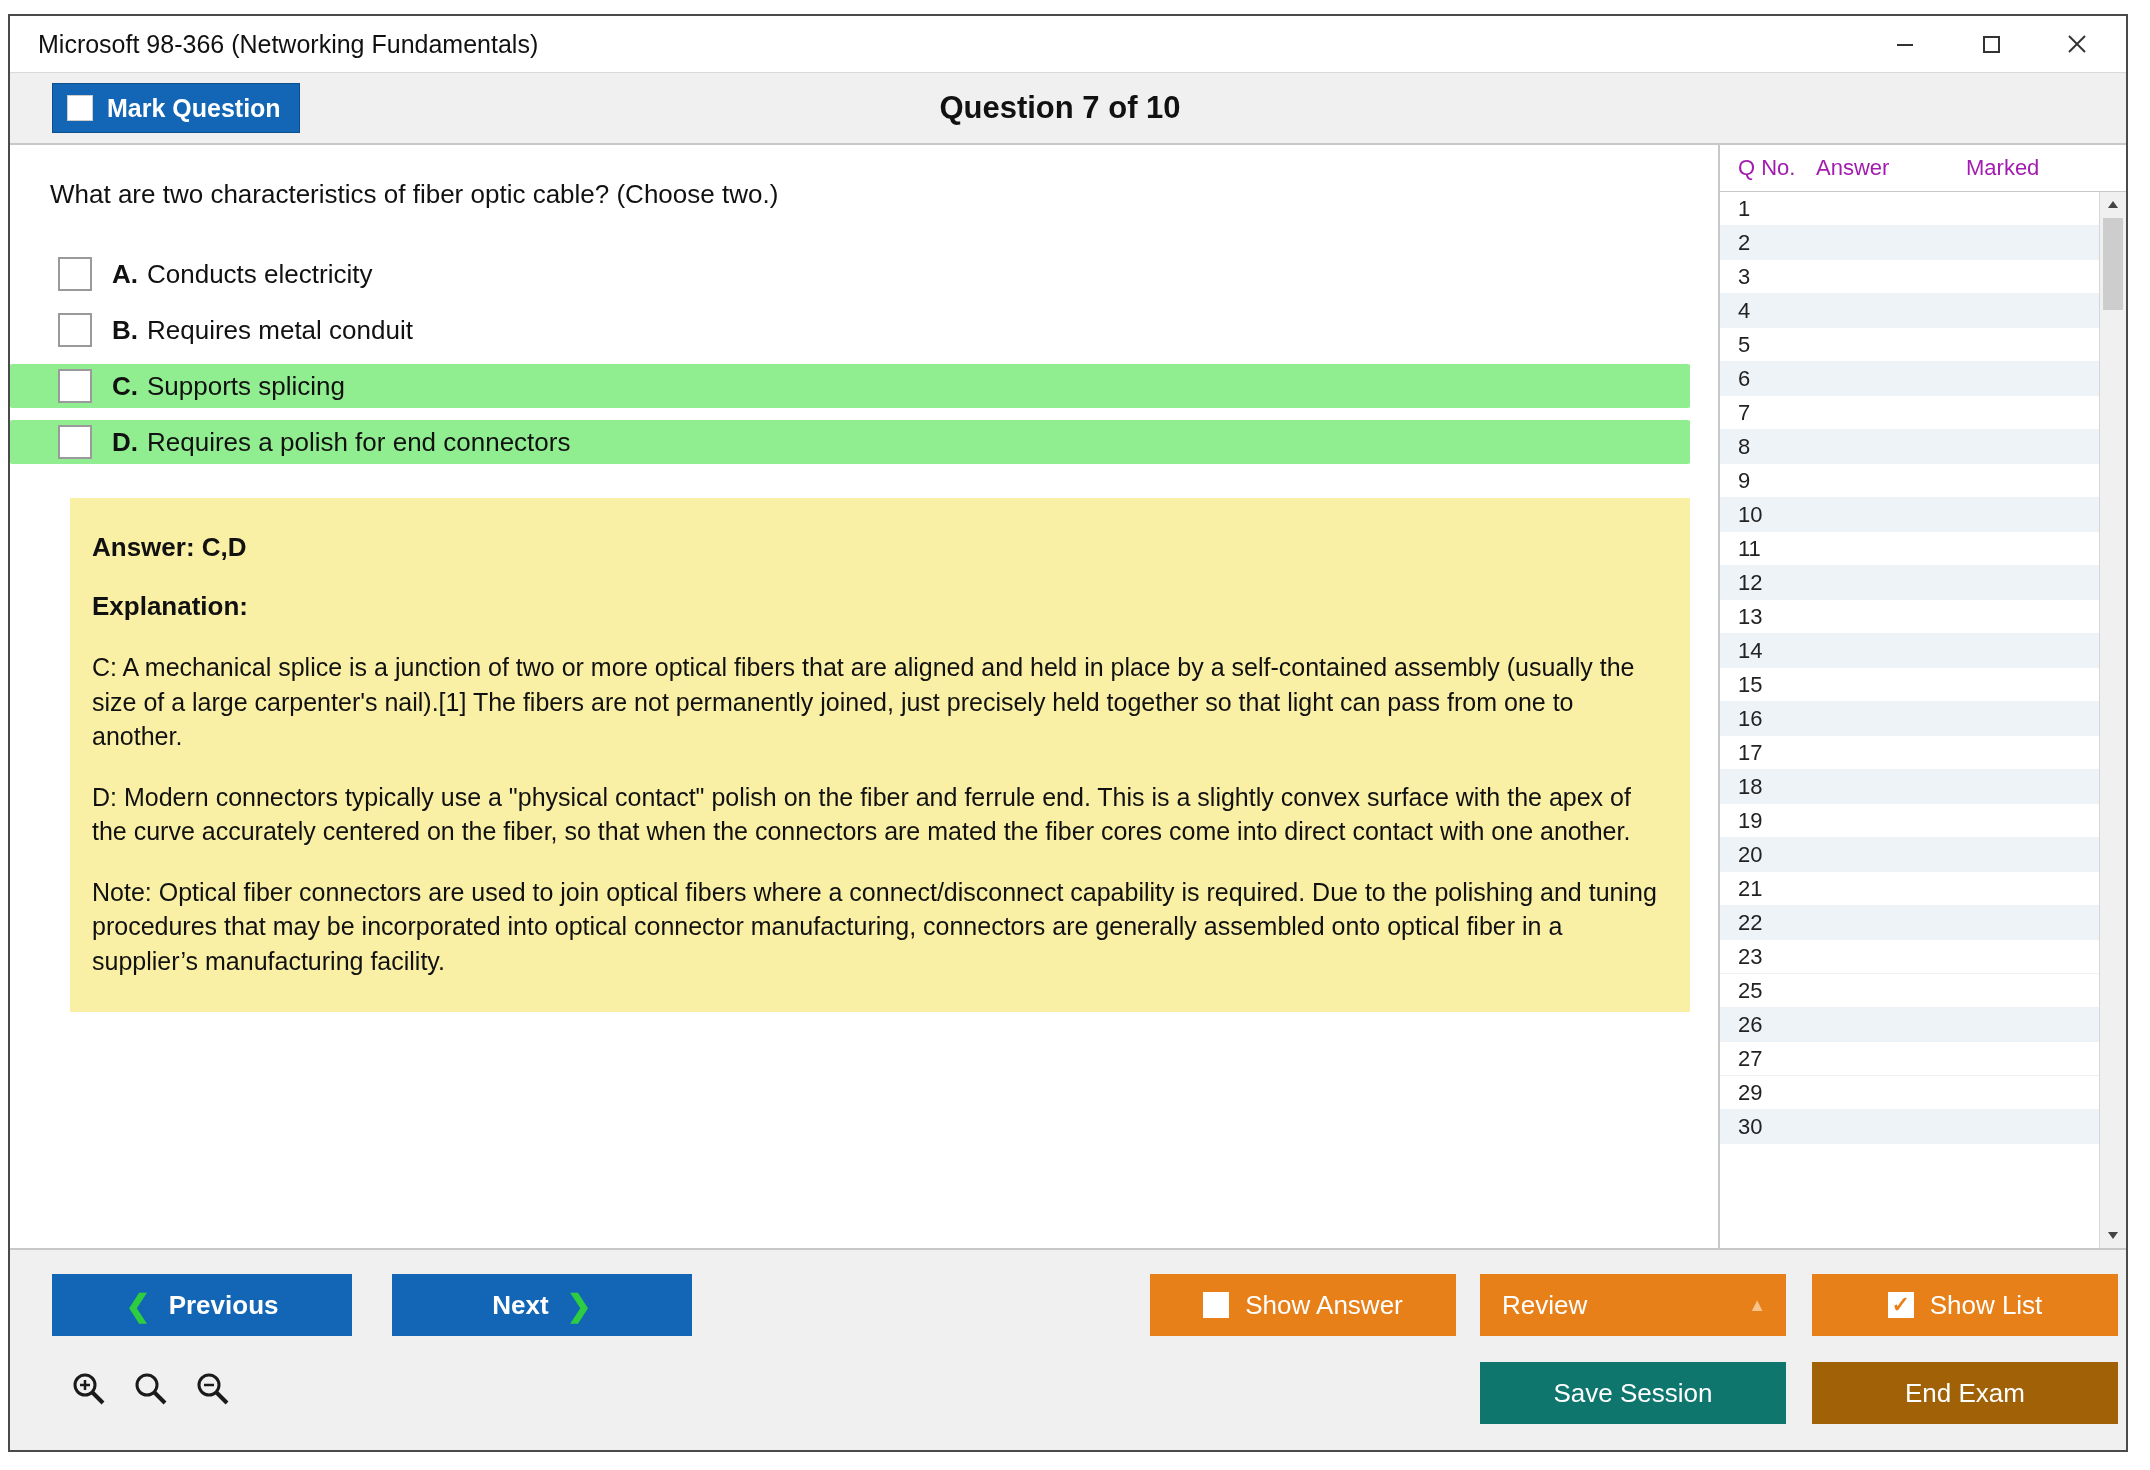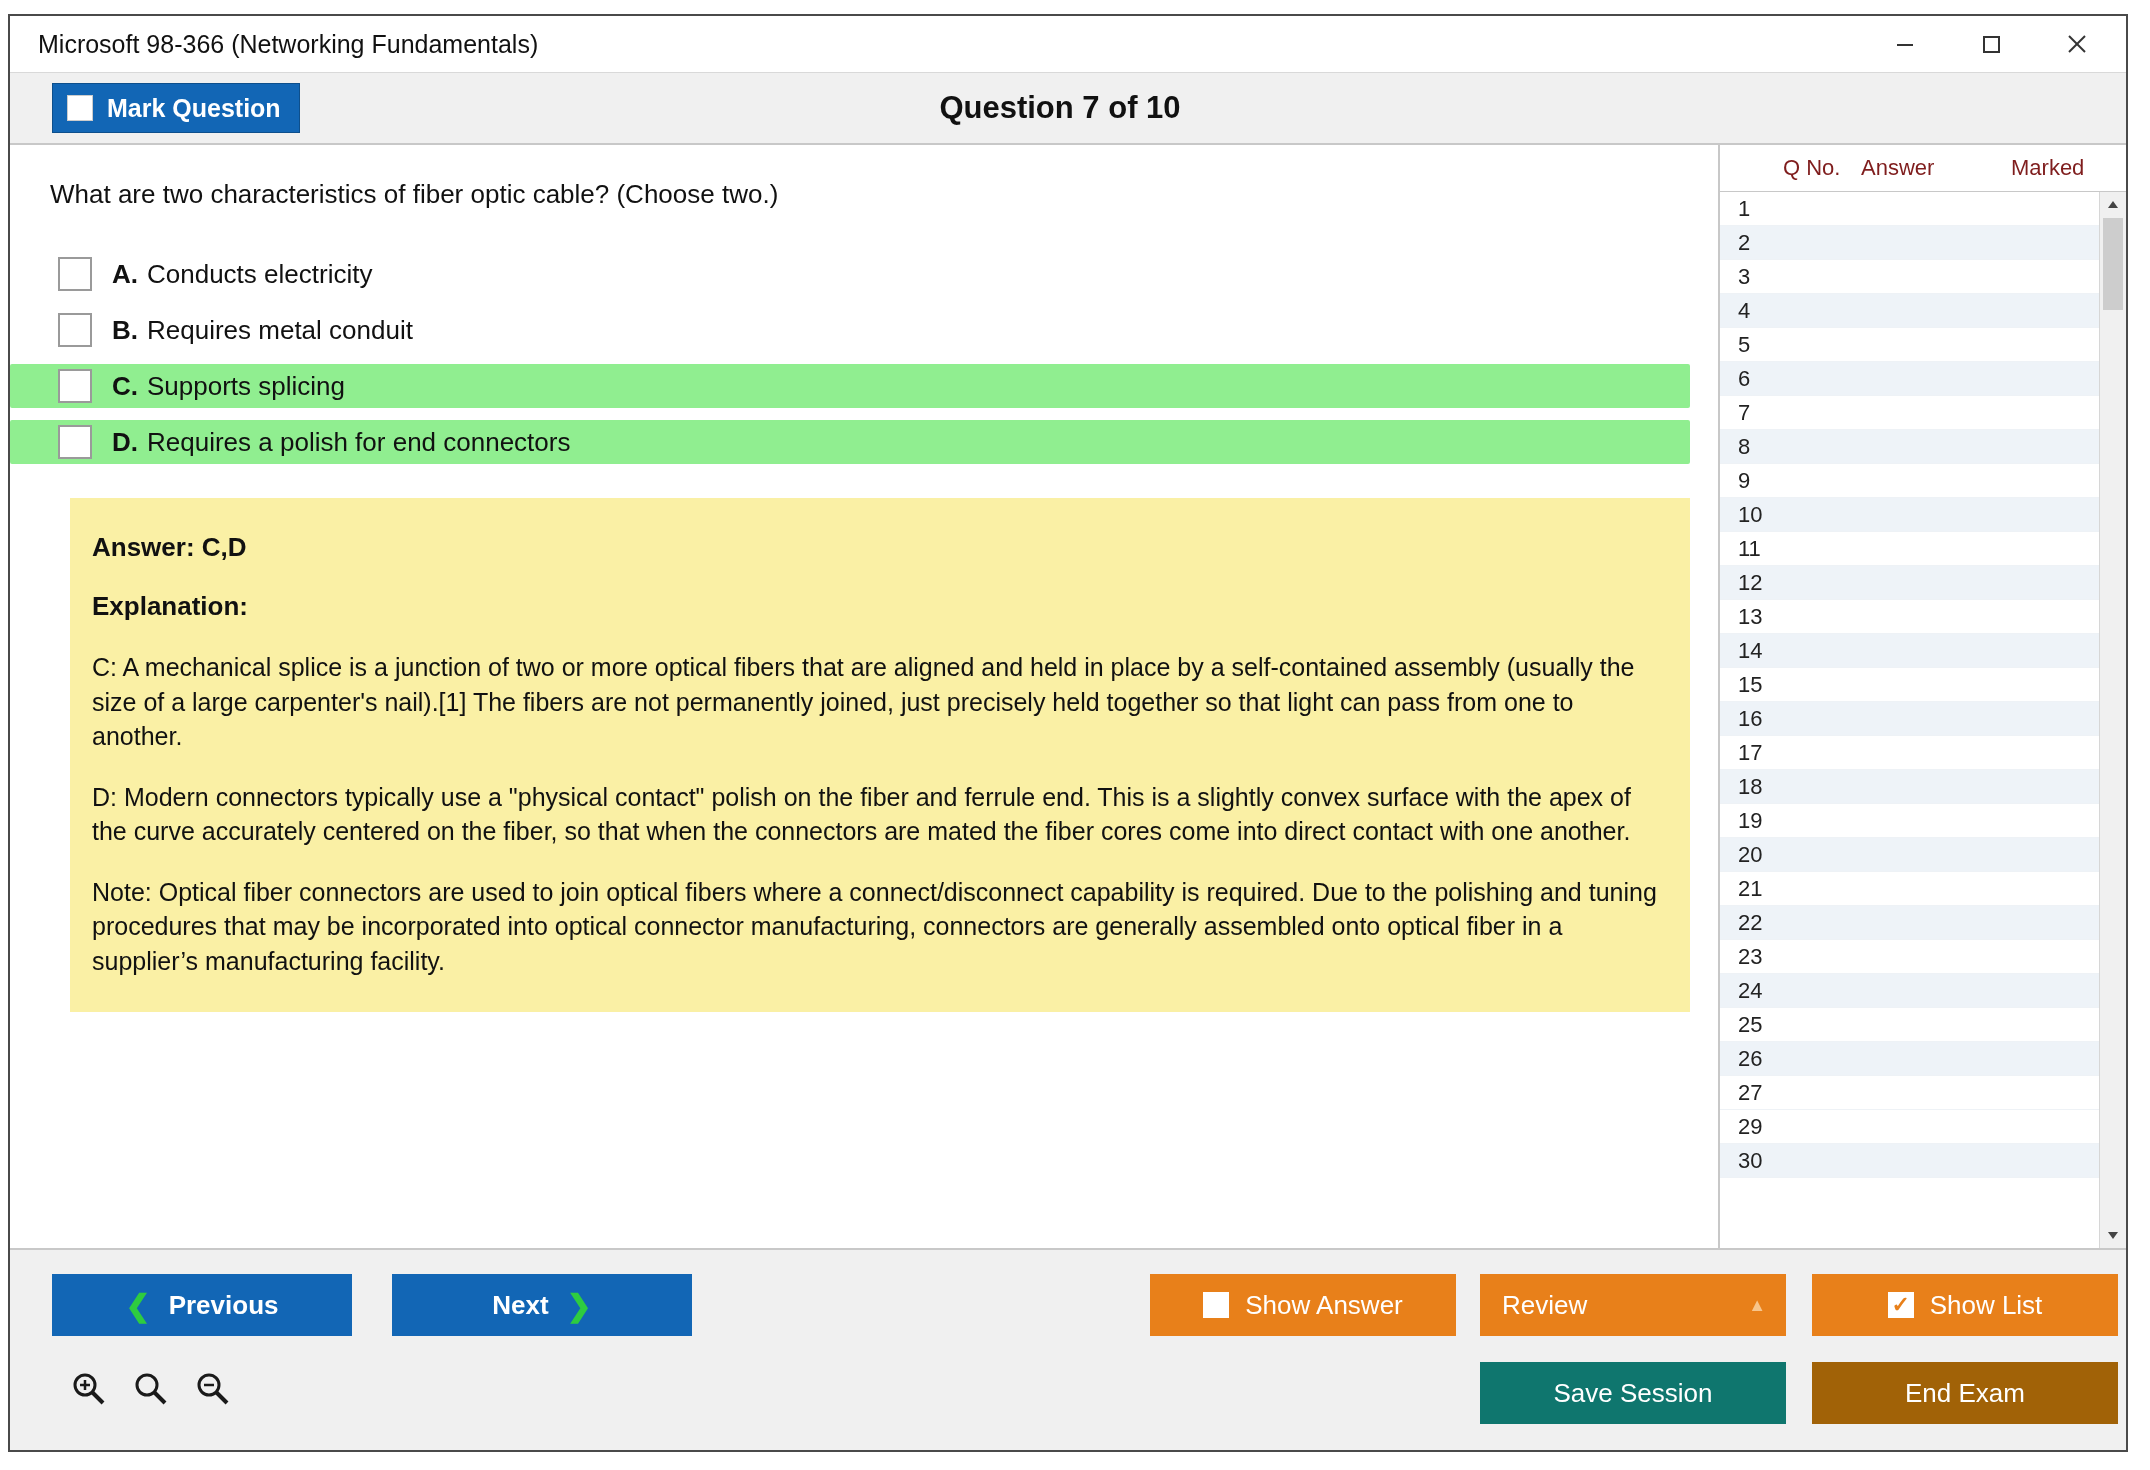--- a/index.html
+++ b/index.html
@@ -184,24 +184,23 @@
     display: flex;
     flex-direction: column;
     background: #ffffff;
     min-height: 0;
   }
   .list-header {
     display: flex;
     height: 46px;
     align-items: center;
     font-size: 22px;
-    color: #7f1d1d;
+    color: #a21caf;
     border-bottom: 1px solid #c8c8c8;
     flex: 0 0 46px;
-    padding-left: 45px;
   }
   .lh-qno { width: 96px; padding-left: 18px; box-sizing: border-box; }
   .lh-ans { width: 150px; }
   .lh-mark { flex: 1 1 auto; }
   .list-scroll-wrap {
     flex: 1 1 auto;
     display: flex;
     min-height: 0;
   }
   .list-rows {
@@ -467,23 +466,20 @@
             </div>
           <div class="list-row">
               <span>21</span>
             </div>
           <div class="list-row alt">
               <span>22</span>
             </div>
           <div class="list-row">
               <span>23</span>
             </div>
-          <div class="list-row alt">
-              <span>24</span>
-            </div>
           <div class="list-row">
               <span>25</span>
             </div>
           <div class="list-row alt">
               <span>26</span>
             </div>
           <div class="list-row">
               <span>27</span>
             </div>
           <div class="list-row">

